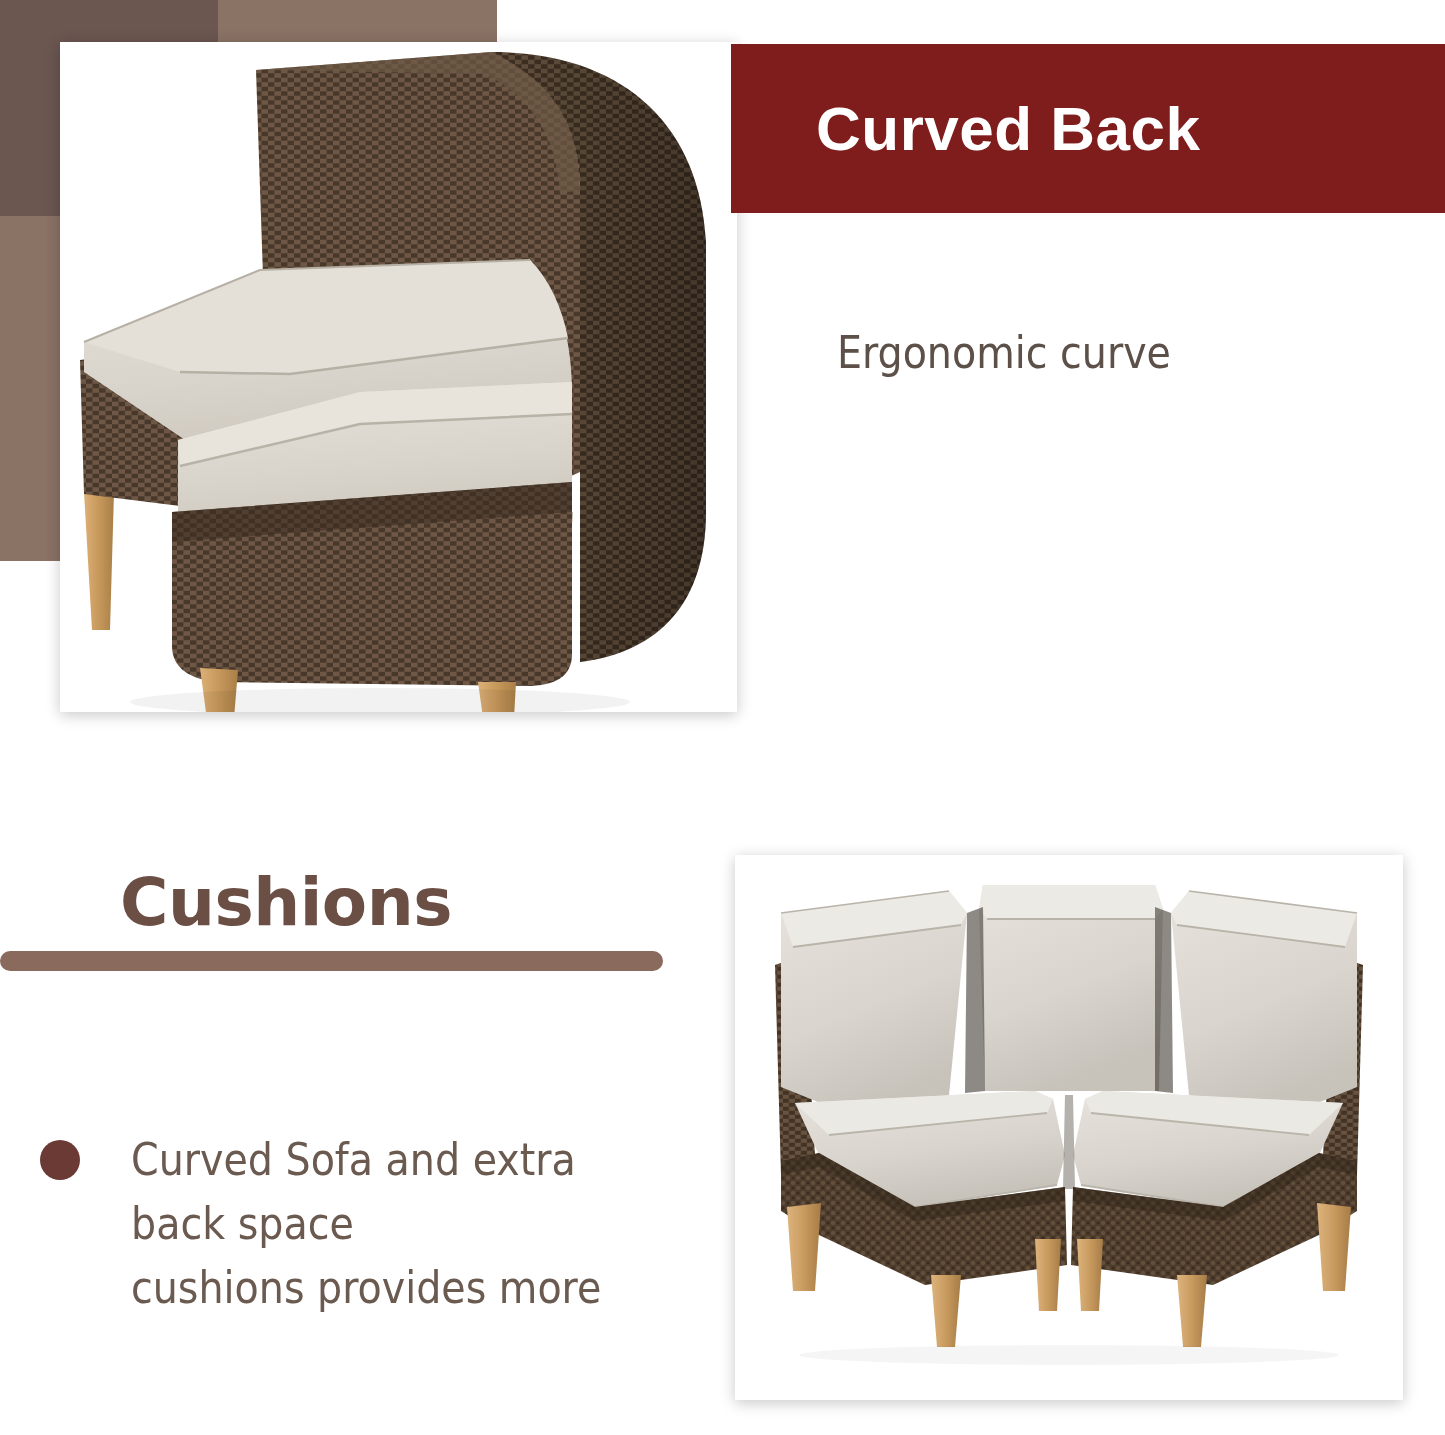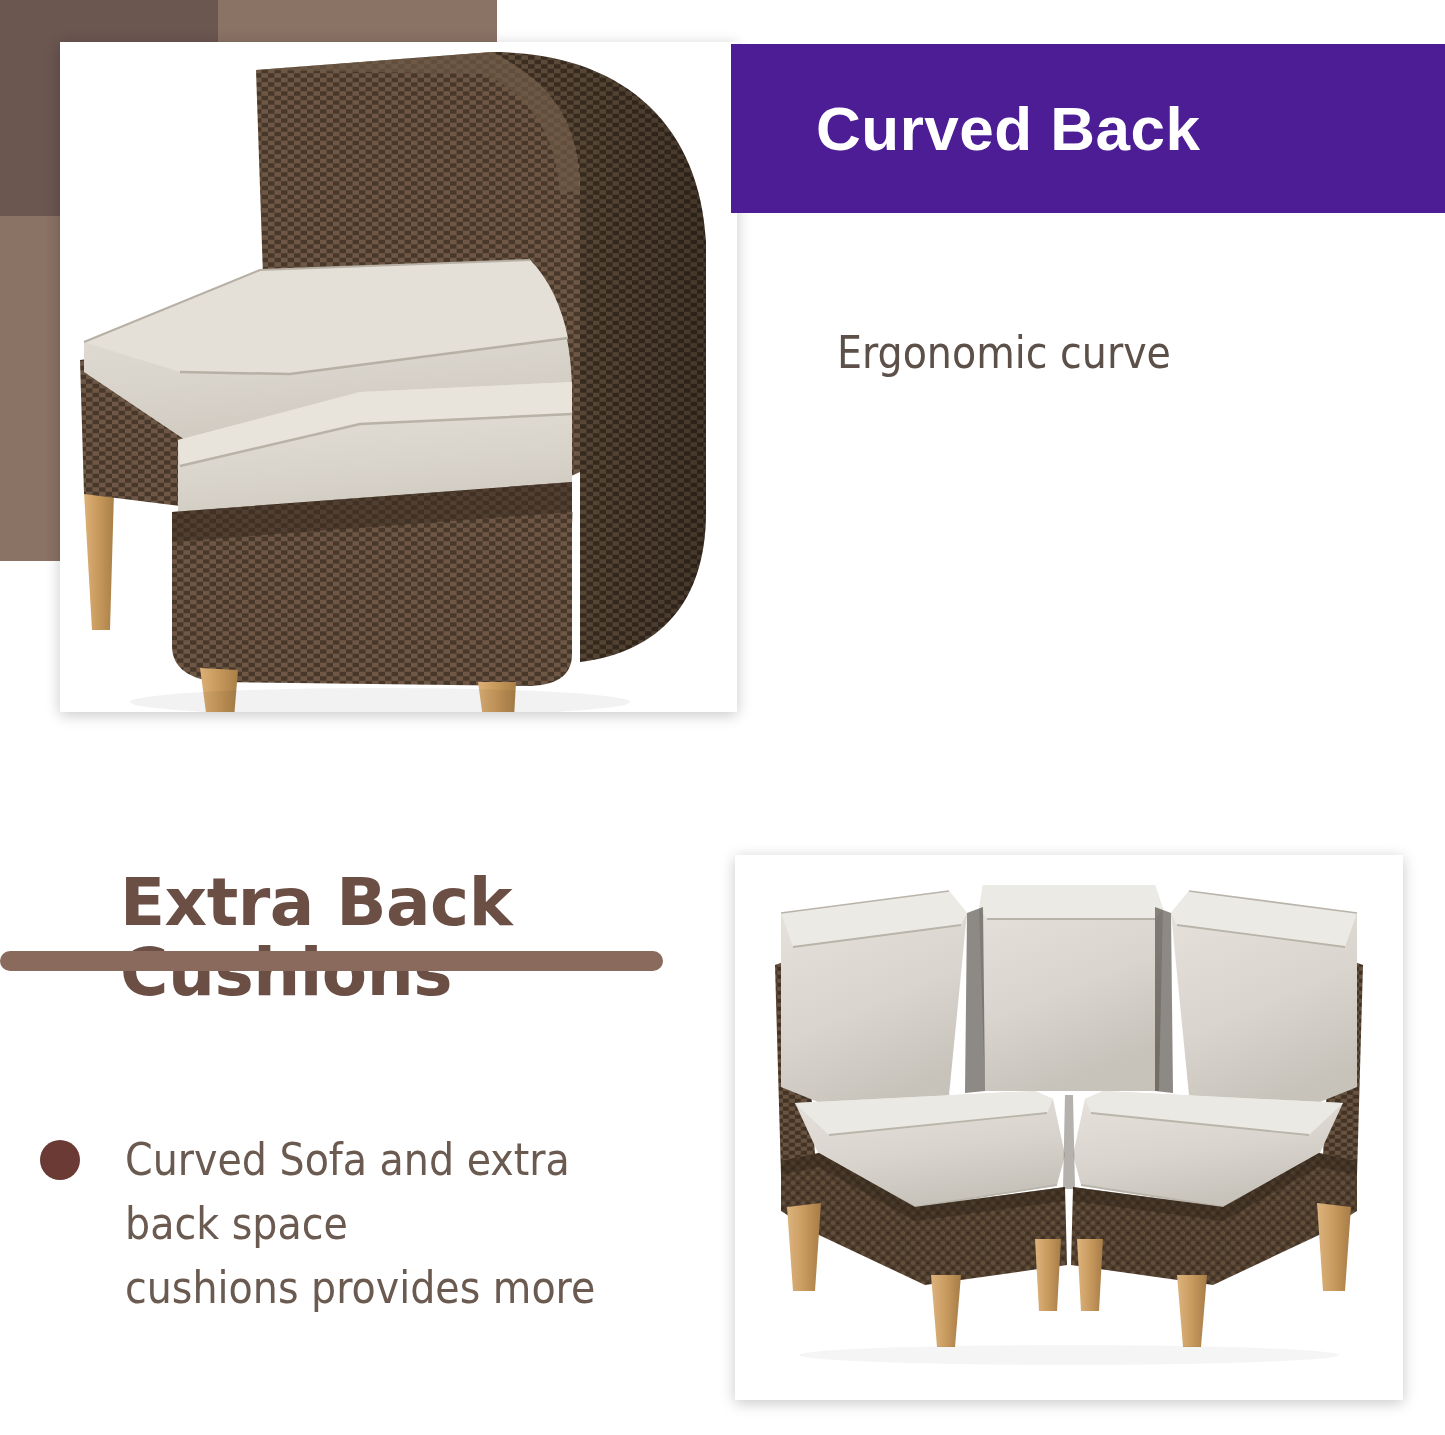--- a/index.html
+++ b/index.html
@@ -34,21 +34,21 @@
     background:#ffffff;
     box-shadow:0 3px 14px rgba(0,0,0,0.22);
     overflow:hidden;
   }
   .card-top   { left:60px;  top:42px;  width:677px; height:670px; }
   .card-bot   { left:735px; top:855px; width:668px; height:545px; }
 
   
   .banner {
     position:absolute; left:731px; top:44px; width:714px; height:169px;
-    background:#4c1d95;
+    background:#7f1d1d;
     display:flex; align-items:center;
   }
   .banner-title {
     color:#ffffff;
     font-size:62px;
     font-weight:bold;
     letter-spacing:0.5px;
     margin-left:85px;
     font-family:"Liberation Sans", sans-serif;
     white-space:nowrap;
@@ -80,21 +80,21 @@
   .head-rule {
     position:absolute; left:0px; top:951px; width:663px; height:20px;
     background:#8a6a5d;
     border-radius:10px;
   }
   .head-line-2 { }
 
   
   .bullet-row {
     position:absolute; left:40px; top:1128px; width:640px;
-    display:flex; align-items:flex-start;
+    display:flex; align-items:flex-start;gap:6px;
   }
   .bullet-dot {
     width:40px; height:40px; border-radius:50%;
     background:#6b3a35; flex:0 0 auto; margin-top:12px;
   }
   .bullet-text {
     margin-left:45px;
     color:#6b5a50;
     font-size:44px;
     line-height:1.45;
@@ -194,21 +194,20 @@
 
 <div class="banner">
   <div class="banner-title">Curved Back</div>
 </div>
 
 <div class="body-copy">
   <span>Ergonomic curve</span>
 </div>
 
 <div class="head-group">
-  <div class="head-line">Extra Back</div>
   <div class="head-line head-line-2">Cushions</div>
 </div>
 <div class="head-rule"></div>
 
 <div class="bullet-row">
   <div class="bullet-dot"></div>
   <div class="bullet-text">
     <span>Curved Sofa and extra</span>
     <span>back space</span>
     <span>cushions provides more</span>

